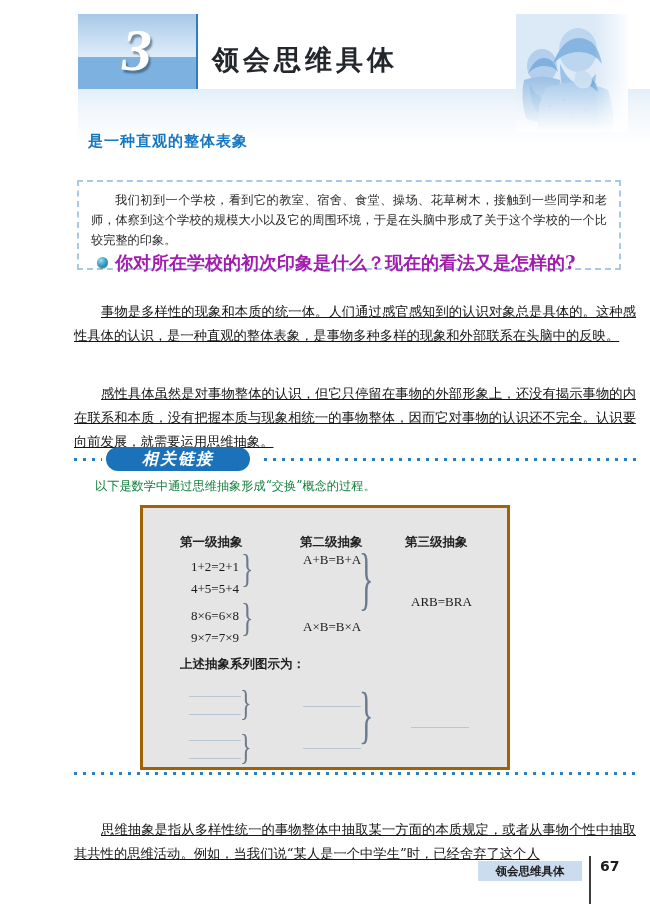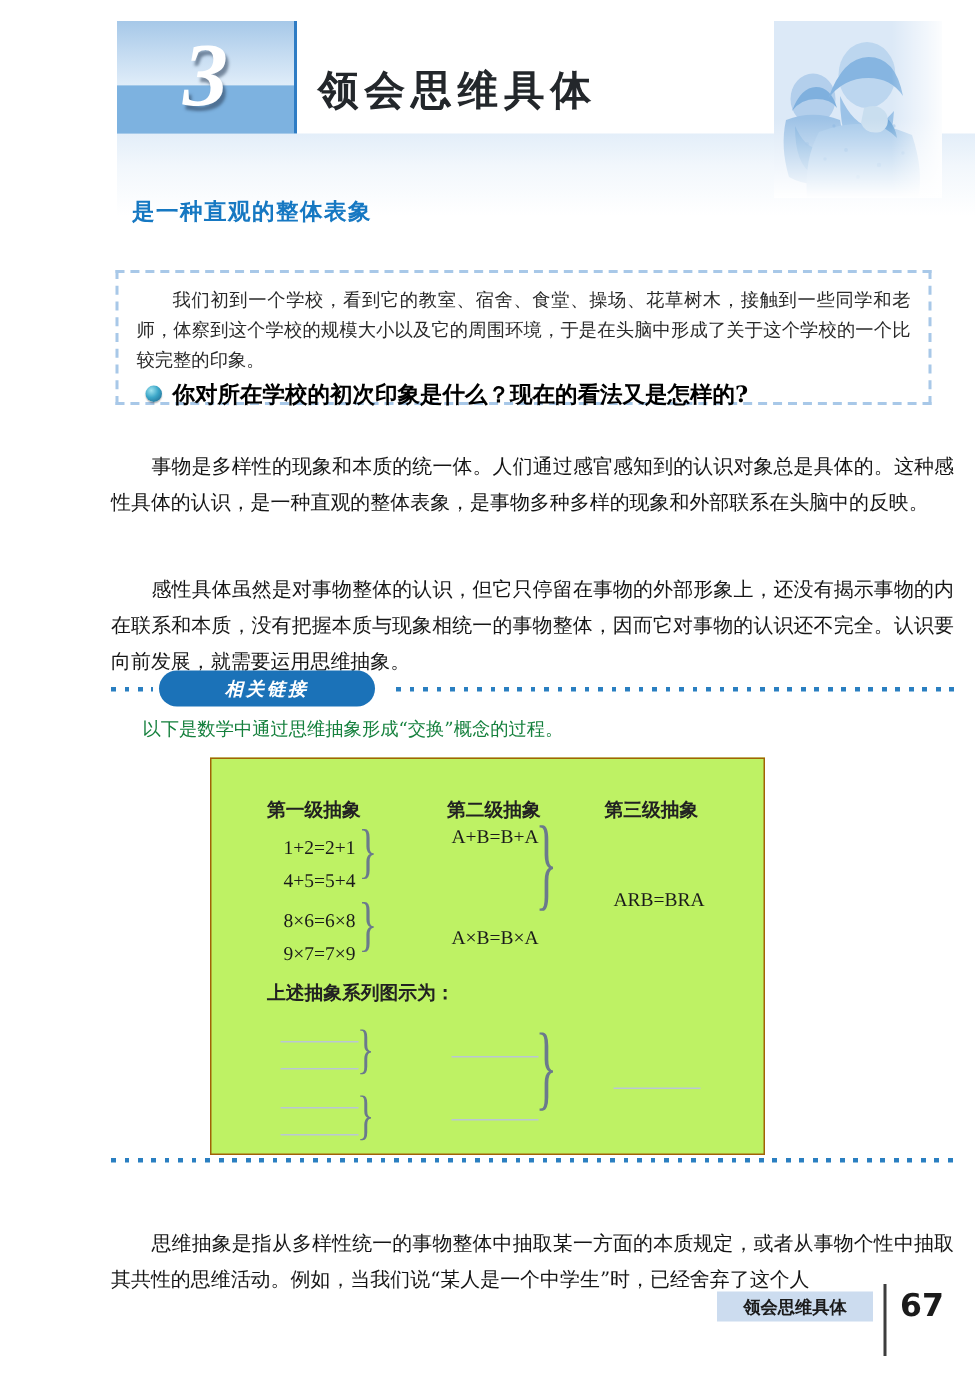--- a/index.html
+++ b/index.html
@@ -146,24 +146,24 @@
     line-height: 20px;
     text-indent: 24px;
     color: #2a2a2a;
     text-align: justify;
   }
   .callout-q {
     position: absolute;
     left: 36px; top: 72px;
     width: 490px;
     font-family: "DejaVu Serif", "Liberation Serif", serif;
-    font-size: 15px;
+    font-size: 18px;
     line-height: 18px;
     font-weight: bold;
-    color: #000000;
+    color: #a21caf;
   }
   .q-bullet {
     position: absolute;
     left: 18px; top: 75px;
     width: 11px; height: 11px;
     border-radius: 50%;
     background: radial-gradient(circle at 35% 30%, #9fe3ef 0%, #3ba6c8 45%, #1b5f86 100%);
     box-shadow: 0 1px 1px rgba(0,0,0,0.3);
   }
 
@@ -171,20 +171,21 @@
   .body-p {
     position: absolute;
     left: 74px;
     width: 562px;
     font-family: "DejaVu Serif", "Liberation Serif", serif;
     font-size: 13.3px;
     line-height: 24px;
     text-indent: 27px;
     text-align: justify;
     color: #151515;
+    text-decoration: underline;
   }
   #para-1 { top: 300px; }
   #para-2 { top: 382px; }
   #para-4 { top: 786px; margin-top: 32px; }
 
   
   .badge-row {
     position: absolute;
     left: 74px; top: 447px;
     width: 562px;
@@ -201,41 +202,41 @@
   .badge-pill {
     position: absolute;
     left: 32px; top: 0;
     width: 144px; height: 24px;
     border-radius: 12px;
     background: #1b72b8;
     color: #ffffff;
     font-family: "DejaVu Sans", "Liberation Sans", sans-serif;
     font-style: italic;
     font-weight: bold;
-    font-size: 12px;
+    font-size: 16px;
     line-height: 24px;
     text-align: center;
     letter-spacing: 2px;
   }
   .link-intro {
     position: absolute;
     left: 95px; top: 478px;
     font-family: "DejaVu Serif", "Liberation Serif", serif;
     font-size: 12.2px;
     color: #15803d;
   }
 
   
   .yellow-box {
     position: absolute;
     left: 140px; top: 505px;
     width: 370px;
     height: 265px;
-    background: #bef264;
-    border: 1px solid #a16207;
+    background: #e5e5e5;
+    border: 3px solid #a16207;
     box-sizing: border-box;
   }
   .col-head {
     position: absolute;
     font-family: "DejaVu Serif", "Liberation Serif", serif;
     font-size: 12.5px;
     font-weight: bold;
     color: #222222;
     white-space: nowrap;
   }
@@ -326,21 +327,21 @@
   .footer-rule {
     position: absolute;
     left: 589px; top: 856px;
     width: 2px; height: 48px;
     background: #3d3d3d;
   }
   .footer-pageno {
     position: absolute;
     left: 600px; top: 858px;
     font-family: "DejaVu Sans", "Liberation Sans", sans-serif;
-    font-size: 21px;
+    font-size: 14px;
     font-weight: bold;
     color: #1b1b1b;
   }
 </style>
 </head>
 <body>
 
 <div class="header">
   <div class="header-fade"></div>
   <div class="header-grad-band"></div>

